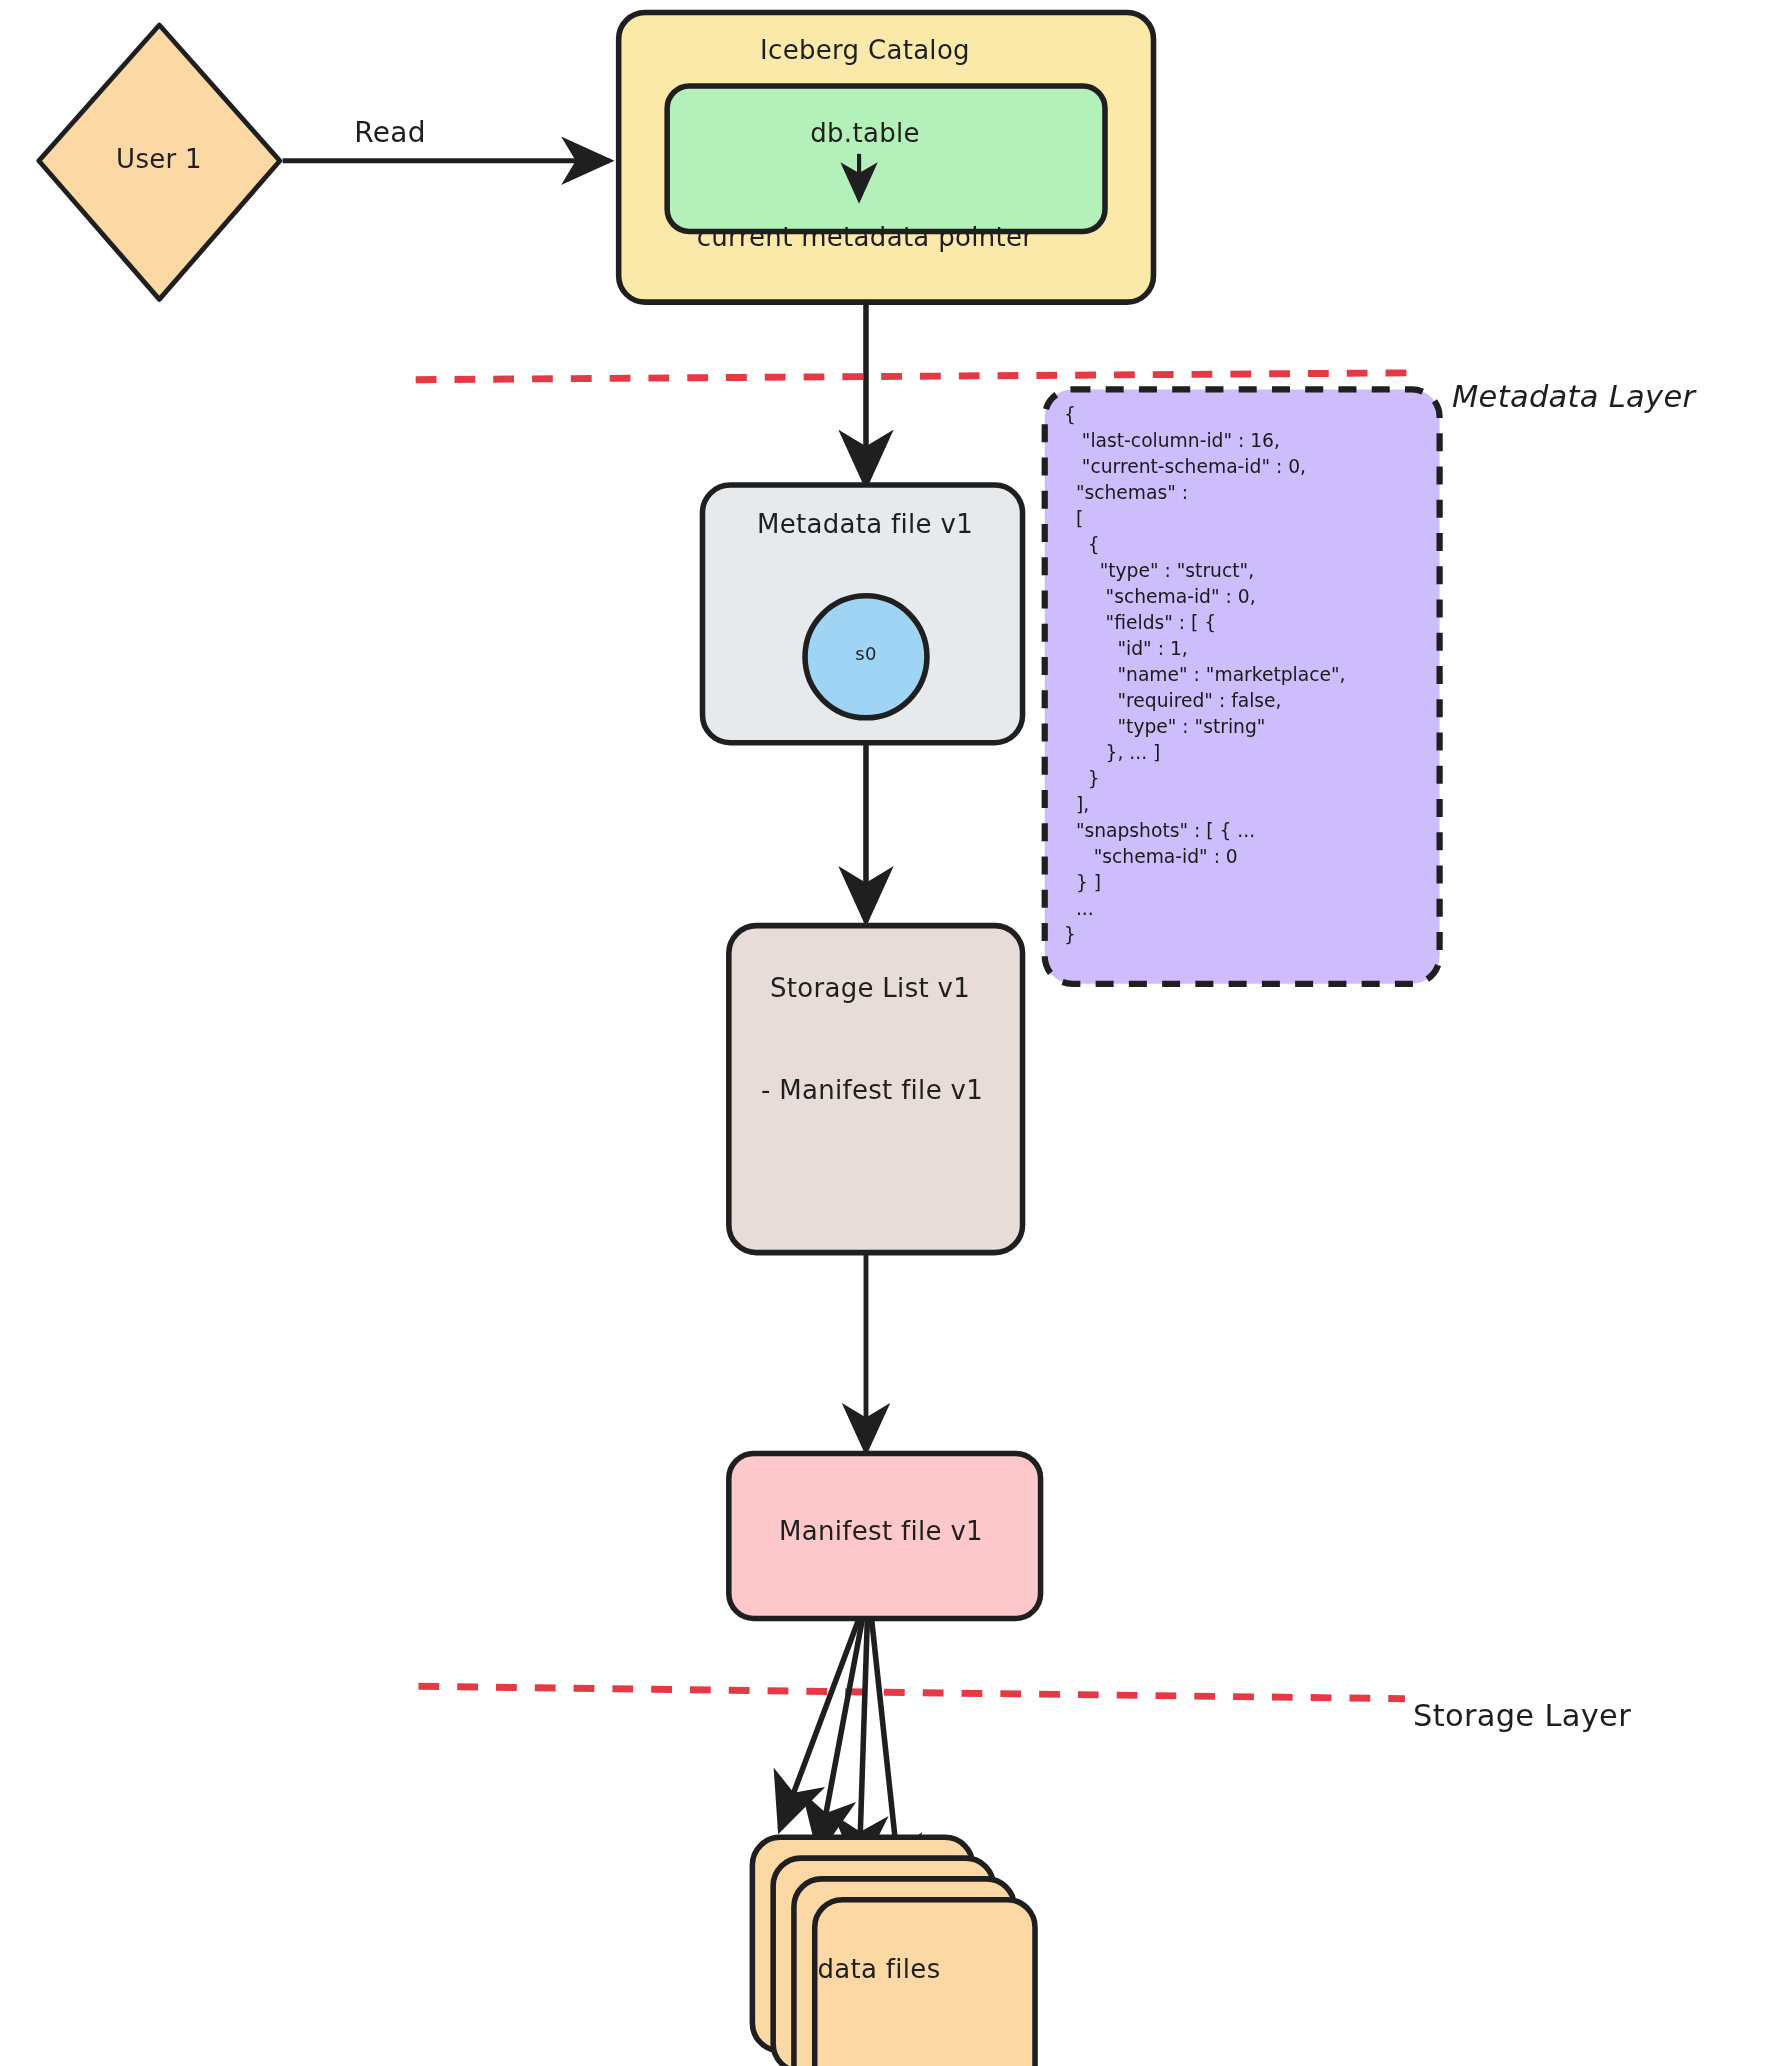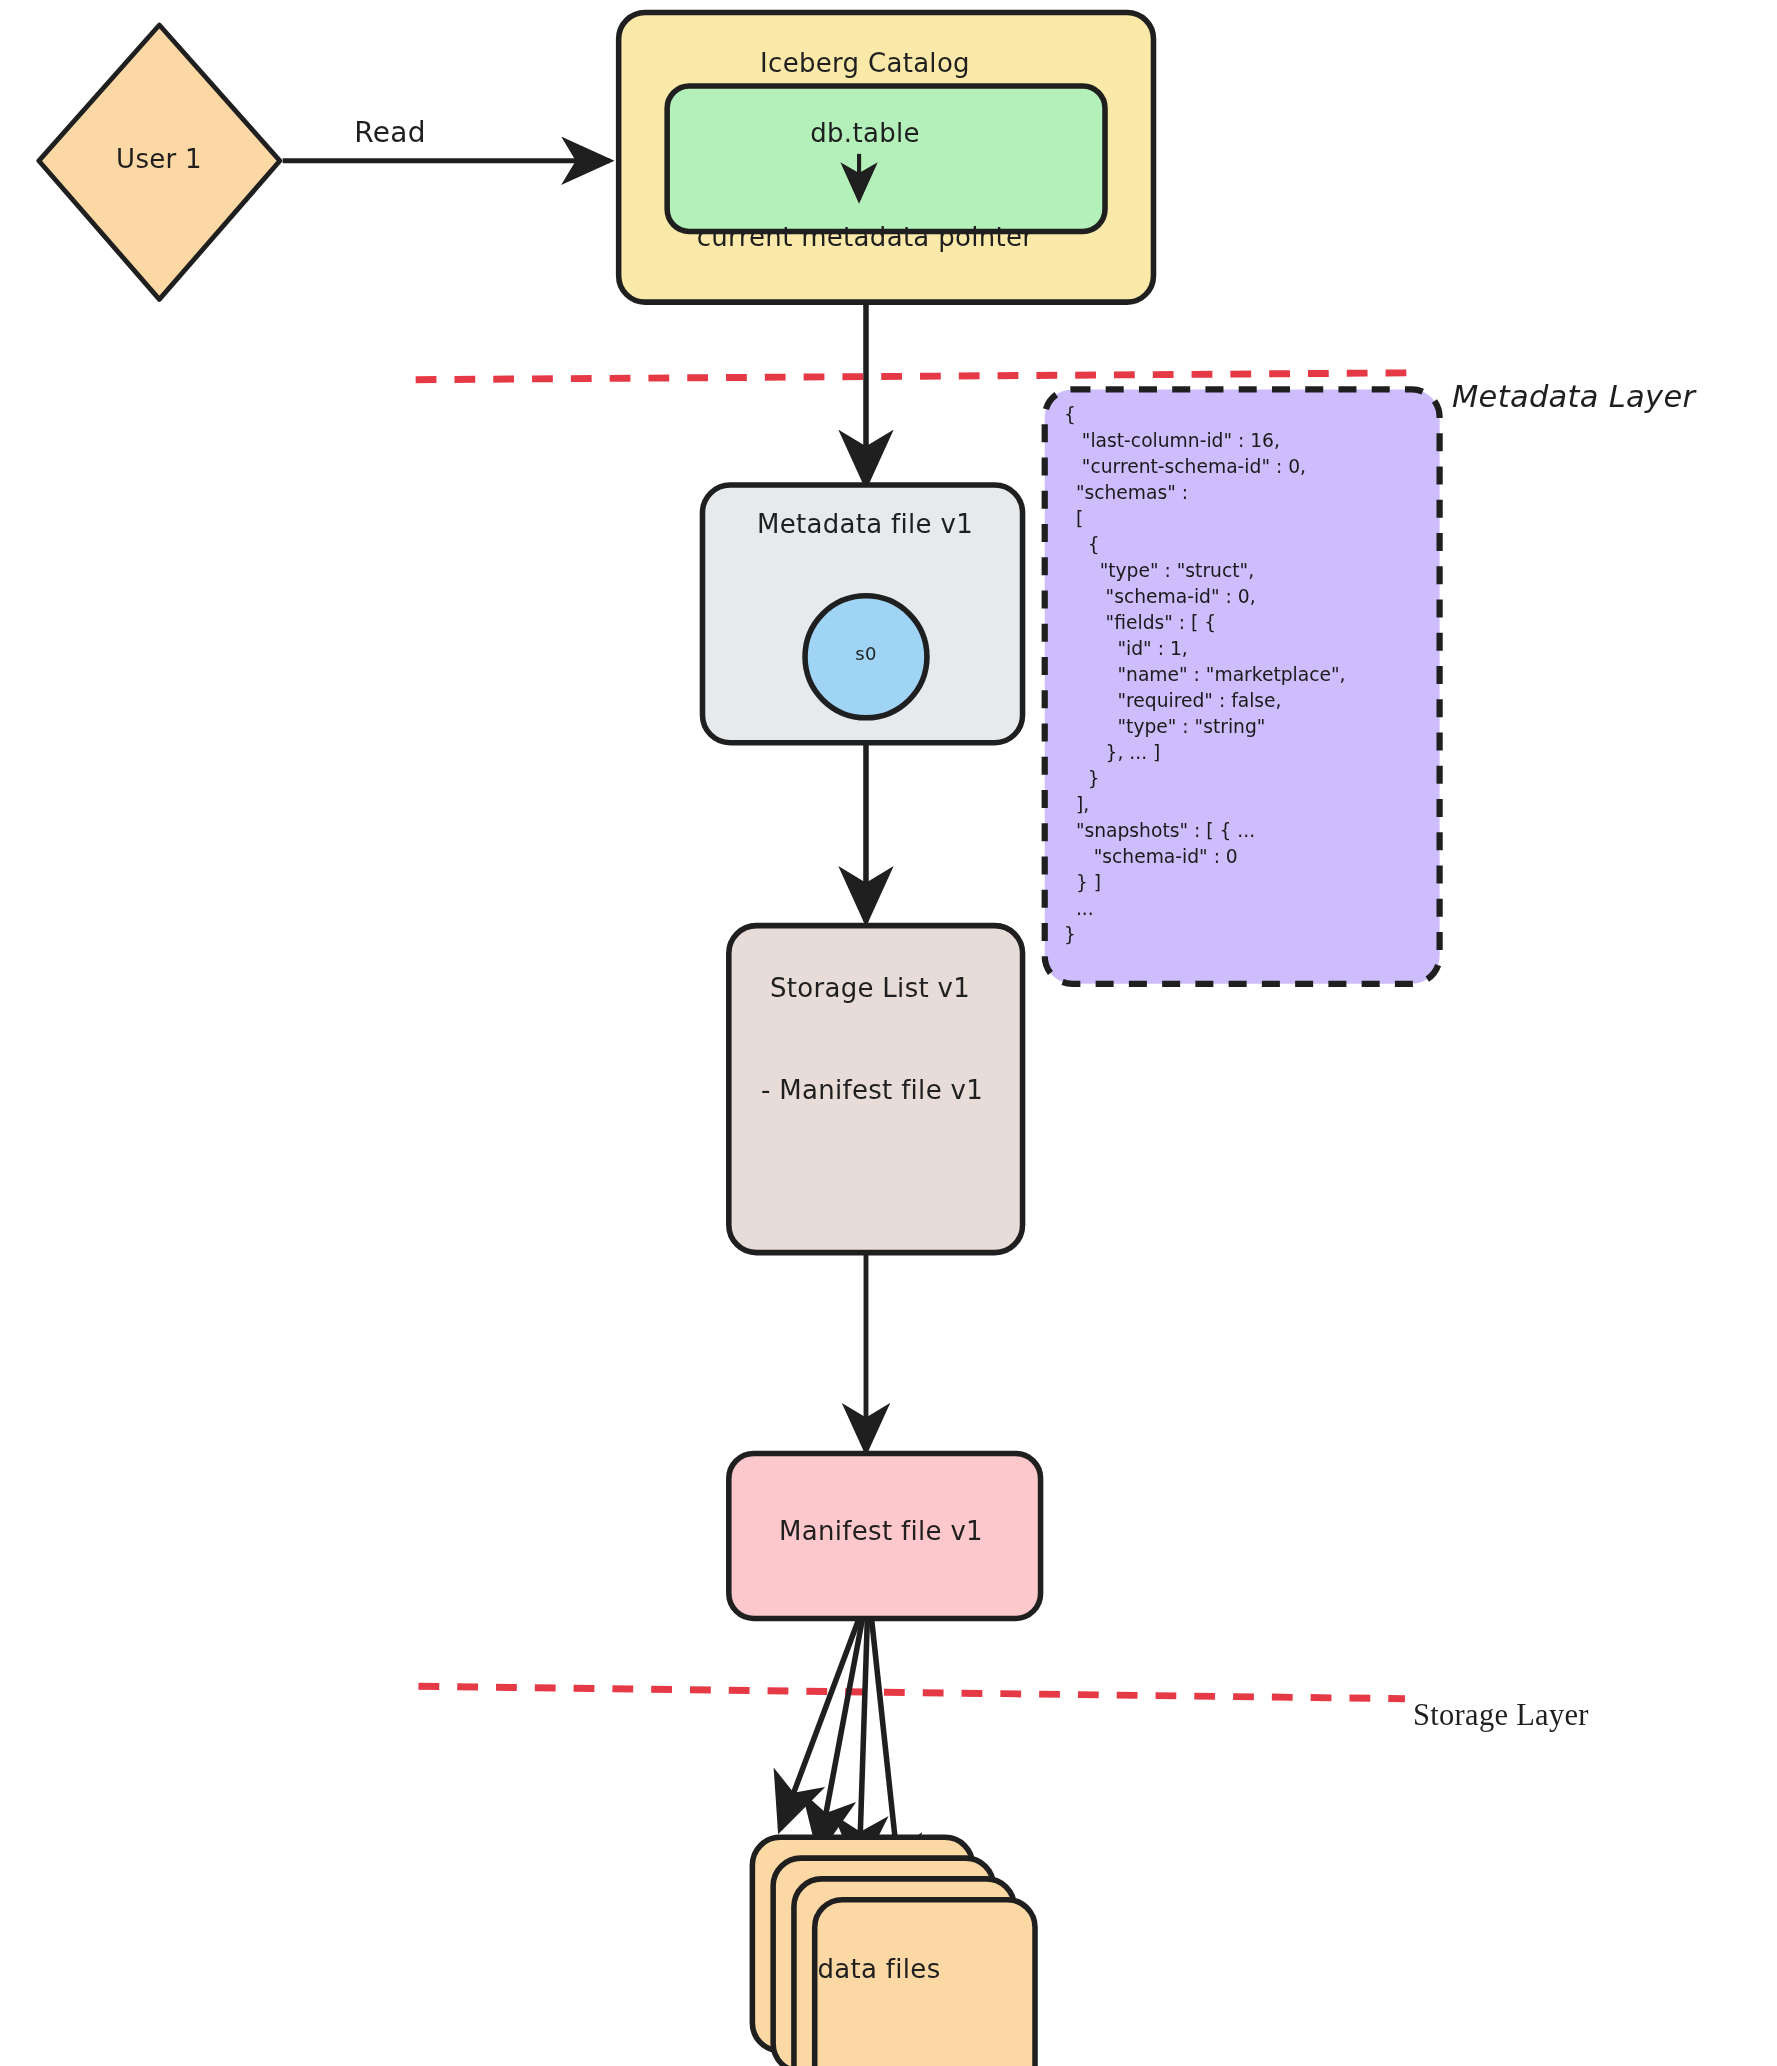--- a/index.html
+++ b/index.html
@@ -138,41 +138,41 @@
       <rect x="1116" y="2682" width="318" height="308" rx="40" ry="40" fill="#fcd8a4" stroke="#1f1f1f" stroke-width="8"></rect>
       <rect x="1146" y="2712" width="318" height="308" rx="40" ry="40" fill="#fcd8a4" stroke="#1f1f1f" stroke-width="8"></rect>
       <rect x="1176" y="2742" width="318" height="308" rx="40" ry="40" fill="#fcd8a4" stroke="#1f1f1f" stroke-width="8"></rect>
     </g>
   </svg>
 
   <div class="lbl center-lbl node-title" style="left:159px; top:144px;">User 1</div>
 
   <div class="lbl center-lbl edge-label" style="left:390px; top:116px;">Read</div>
 
-  <div class="lbl center-lbl node-title" style="left:865px; top:48px;">Iceberg Catalog</div>
+  <div class="lbl center-lbl node-title" style="left:865px; top:35px;">Iceberg Catalog</div>
 
   <div class="lbl center-lbl node-title" style="left:865px; top:118px;">db.table</div>
 
   <div class="lbl center-lbl node-title" style="left:865px; top:222px;">current metadata pointer</div>
 
   <div class="lbl center-lbl node-title" style="left:865px; top:509px;">Metadata file v1</div>
 
   <div class="lbl center-lbl circle-lbl" style="left:866px; top:643px;">s0</div>
 
   <div class="lbl center-lbl node-title" style="left:870px; top:973px;">Storage List v1</div>
 
   <div class="lbl center-lbl node-title" style="left:872px; top:1075px;">- Manifest file v1</div>
 
   <div class="lbl center-lbl node-title" style="left:881px; top:1516px;">Manifest file v1</div>
 
   <div class="lbl center-lbl node-title" style="left:879px; top:1954px;">data files</div>
 
   <div class="lbl layer-label" style="left:1452px; top:379px;font-style:italic;">Metadata Layer</div>
 
-  <div class="lbl layer-label" style="left:1413px; top:1698px;font-family:Liberation Serif, serif;">Storage Layer</div>
+  <div class="lbl layer-label" style="left:1413px; top:1698px;">Storage Layer</div>
 
   <div class="json-block" style="left:1064px; top:402px;">{
    "last-column-id" : 16,
    "current-schema-id" : 0,
   "schemas" :
   [
     {
       "type" : "struct",
        "schema-id" : 0,
        "fields" : [ {

